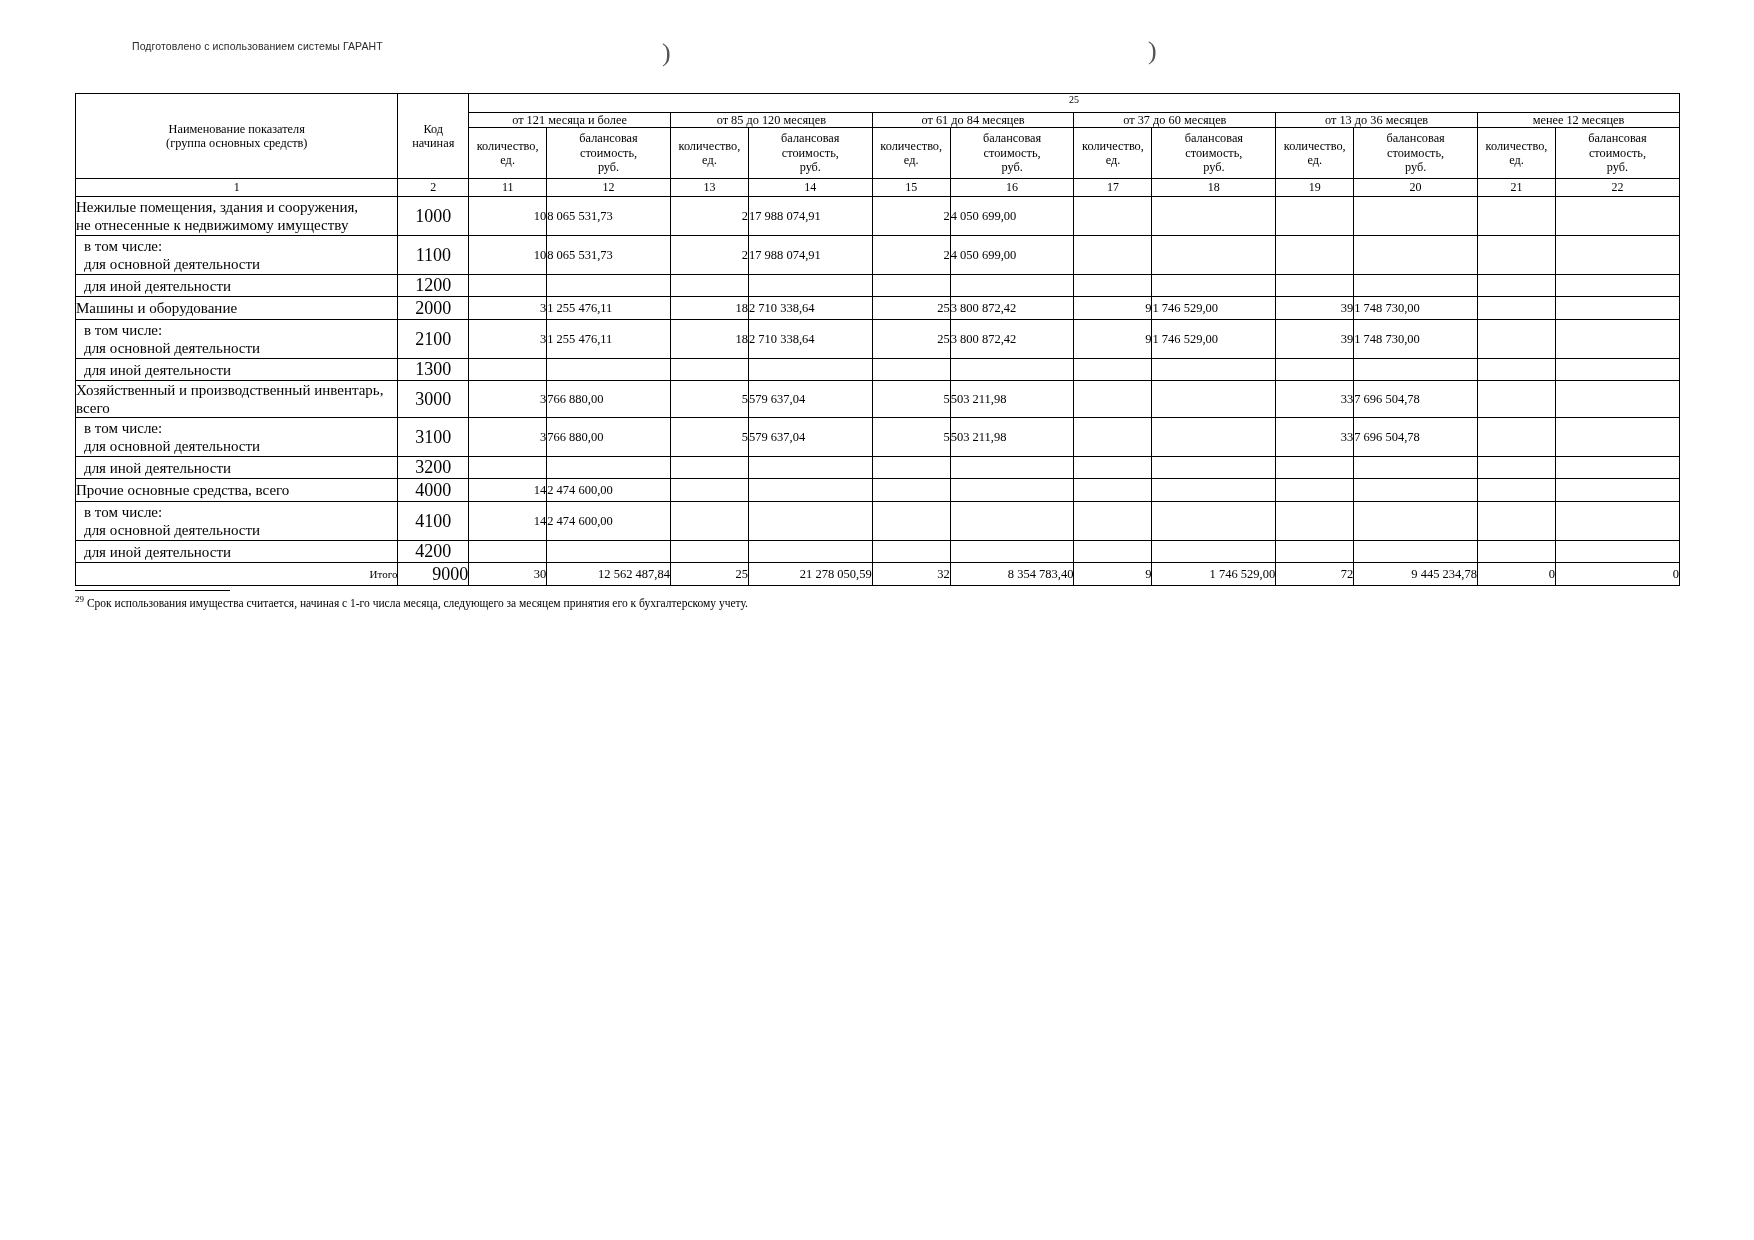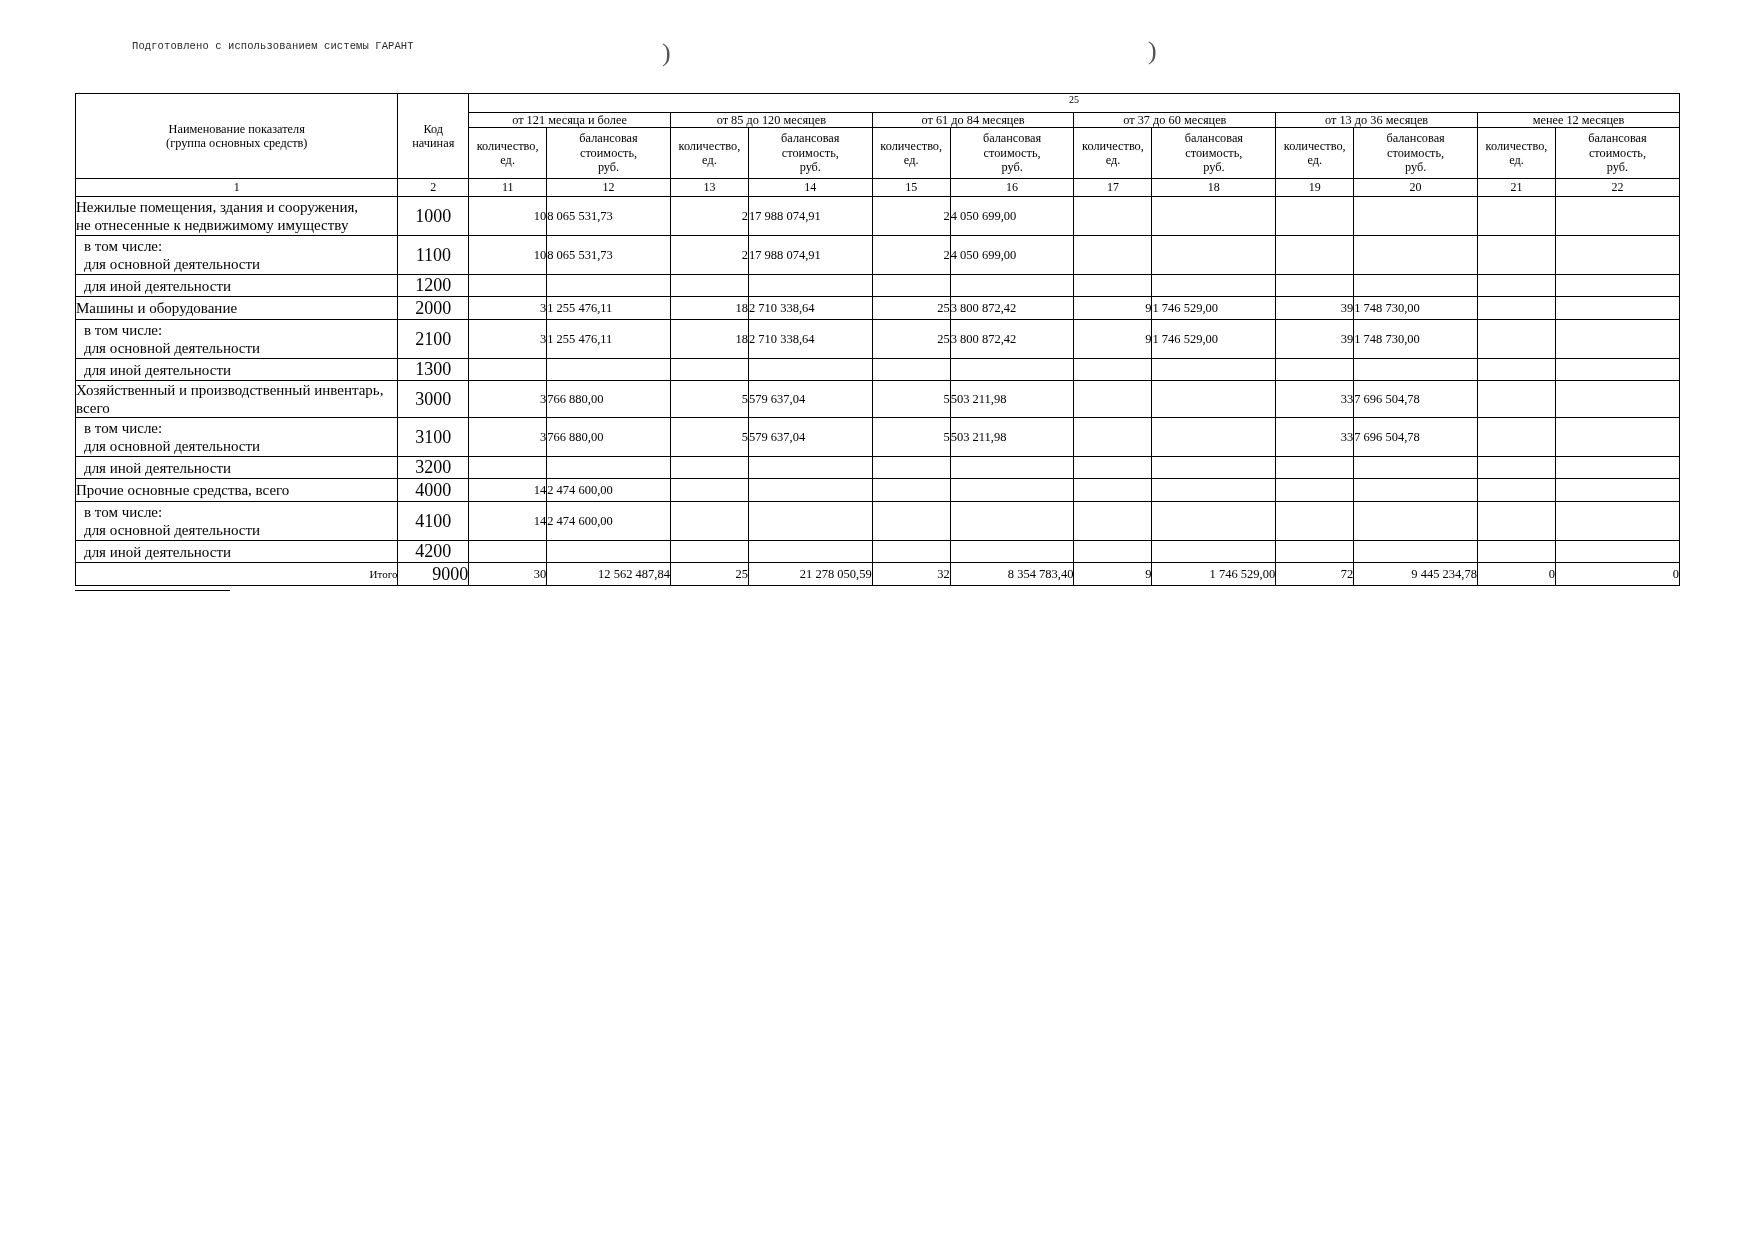--- a/index.html
+++ b/index.html
@@ -18,21 +18,21 @@
   .page {
     position: absolute;
     left: 0; top: 0;
     width: 1754px;
     height: 1240px;
   }
   .garant-note {
     position: absolute;
     left: 84px;
     top: 40px;
-    font-family: Liberation Mono, monospace;
+    font-family: Liberation Sans, sans-serif;
     font-size: 10.5px;
     letter-spacing: 0.1px;
     color: #2b2b2b;
     padding-left: 48px;
   }
   .paren {
     position: absolute;
     font-family: "Liberation Serif", serif;
     font-size: 26px;
     color: #555;
@@ -496,15 +496,19 @@
         <td class="val bold">9 445 234,78</td>
         <td class="num bold">0</td>
         <td class="num bold">0</td>
       </tr>
 
     </tbody>
   </table>
 
   <div class="footnote-wrap">
     <div class="footnote-rule"></div>
+    <div class="footnote-text">
+      <span class="fn-num">29</span>
+      <span>Срок использования имущества считается, начиная с 1-го числа месяца, следующего за месяцем принятия его к бухгалтерскому учету.</span>
+    </div>
   </div>
 
 </div>
 
 </body></html>

